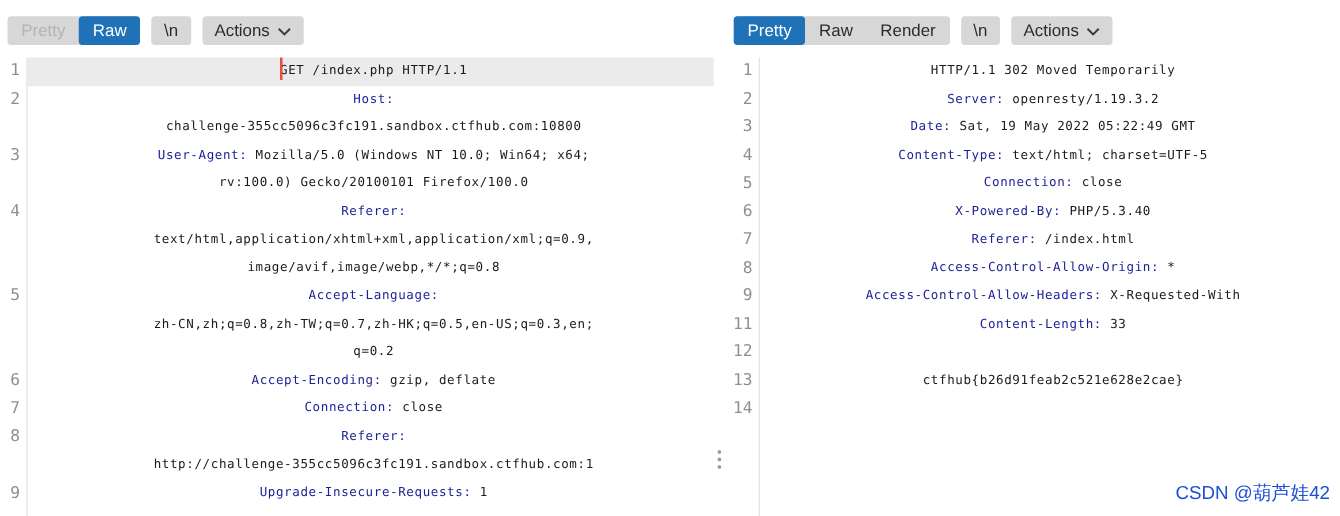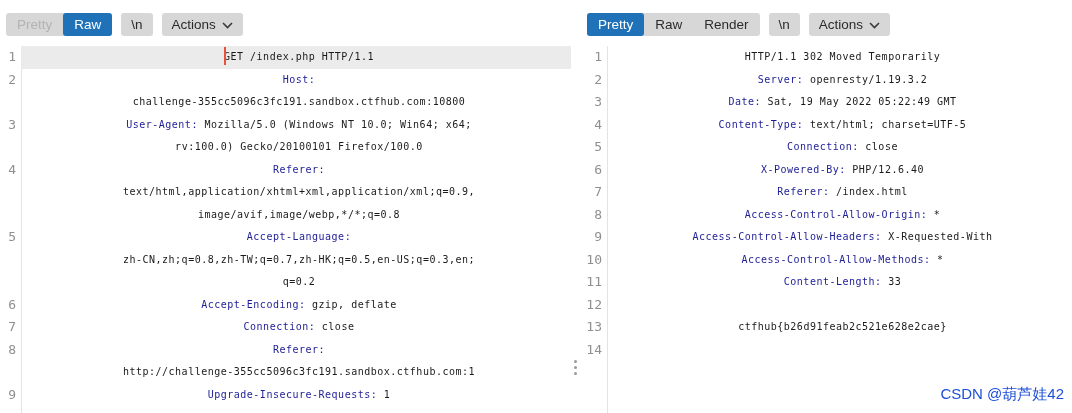--- a/index.html
+++ b/index.html
@@ -210,39 +210,35 @@
       <div class="row">
         <div class="gutter">4</div>
         <div class="line-text"><span class="seg-name">Content-Type:</span><span class="seg-plain"> text/html; charset=UTF-5</span></div>
       </div>
       <div class="row">
         <div class="gutter">5</div>
         <div class="line-text"><span class="seg-name">Connection:</span><span class="seg-plain"> close</span></div>
       </div>
       <div class="row">
         <div class="gutter">6</div>
-        <div class="line-text"><span class="seg-name">X-Powered-By:</span><span class="seg-plain"> PHP/12.6.40</span></div>
+        <div class="line-text"><span class="seg-name">X-Powered-By:</span><span class="seg-plain"> PHP/5.3.40</span></div>
       </div>
       <div class="row">
         <div class="gutter">7</div>
         <div class="line-text"><span class="seg-name">Referer:</span><span class="seg-plain"> /index.html</span></div>
       </div>
       <div class="row">
         <div class="gutter">8</div>
         <div class="line-text"><span class="seg-name">Access-Control-Allow-Origin:</span><span class="seg-plain"> *</span></div>
       </div>
       <div class="row">
         <div class="gutter">9</div>
         <div class="line-text"><span class="seg-name">Access-Control-Allow-Headers:</span><span class="seg-plain"> X-Requested-With</span></div>
       </div>
       <div class="row">
-        <div class="gutter">10</div>
-        <div class="line-text"><span class="seg-name">Access-Control-Allow-Methods:</span><span class="seg-plain"> *</span></div>
-      </div>
-      <div class="row">
         <div class="gutter">11</div>
         <div class="line-text"><span class="seg-name">Content-Length:</span><span class="seg-plain"> 33</span></div>
       </div>
       <div class="row">
         <div class="gutter">12</div>
         <div class="line-text"></div>
       </div>
       <div class="row">
         <div class="gutter">13</div>
         <div class="line-text"><span class="seg-plain">ctfhub{b26d91feab2c521e628e2cae}</span></div>

